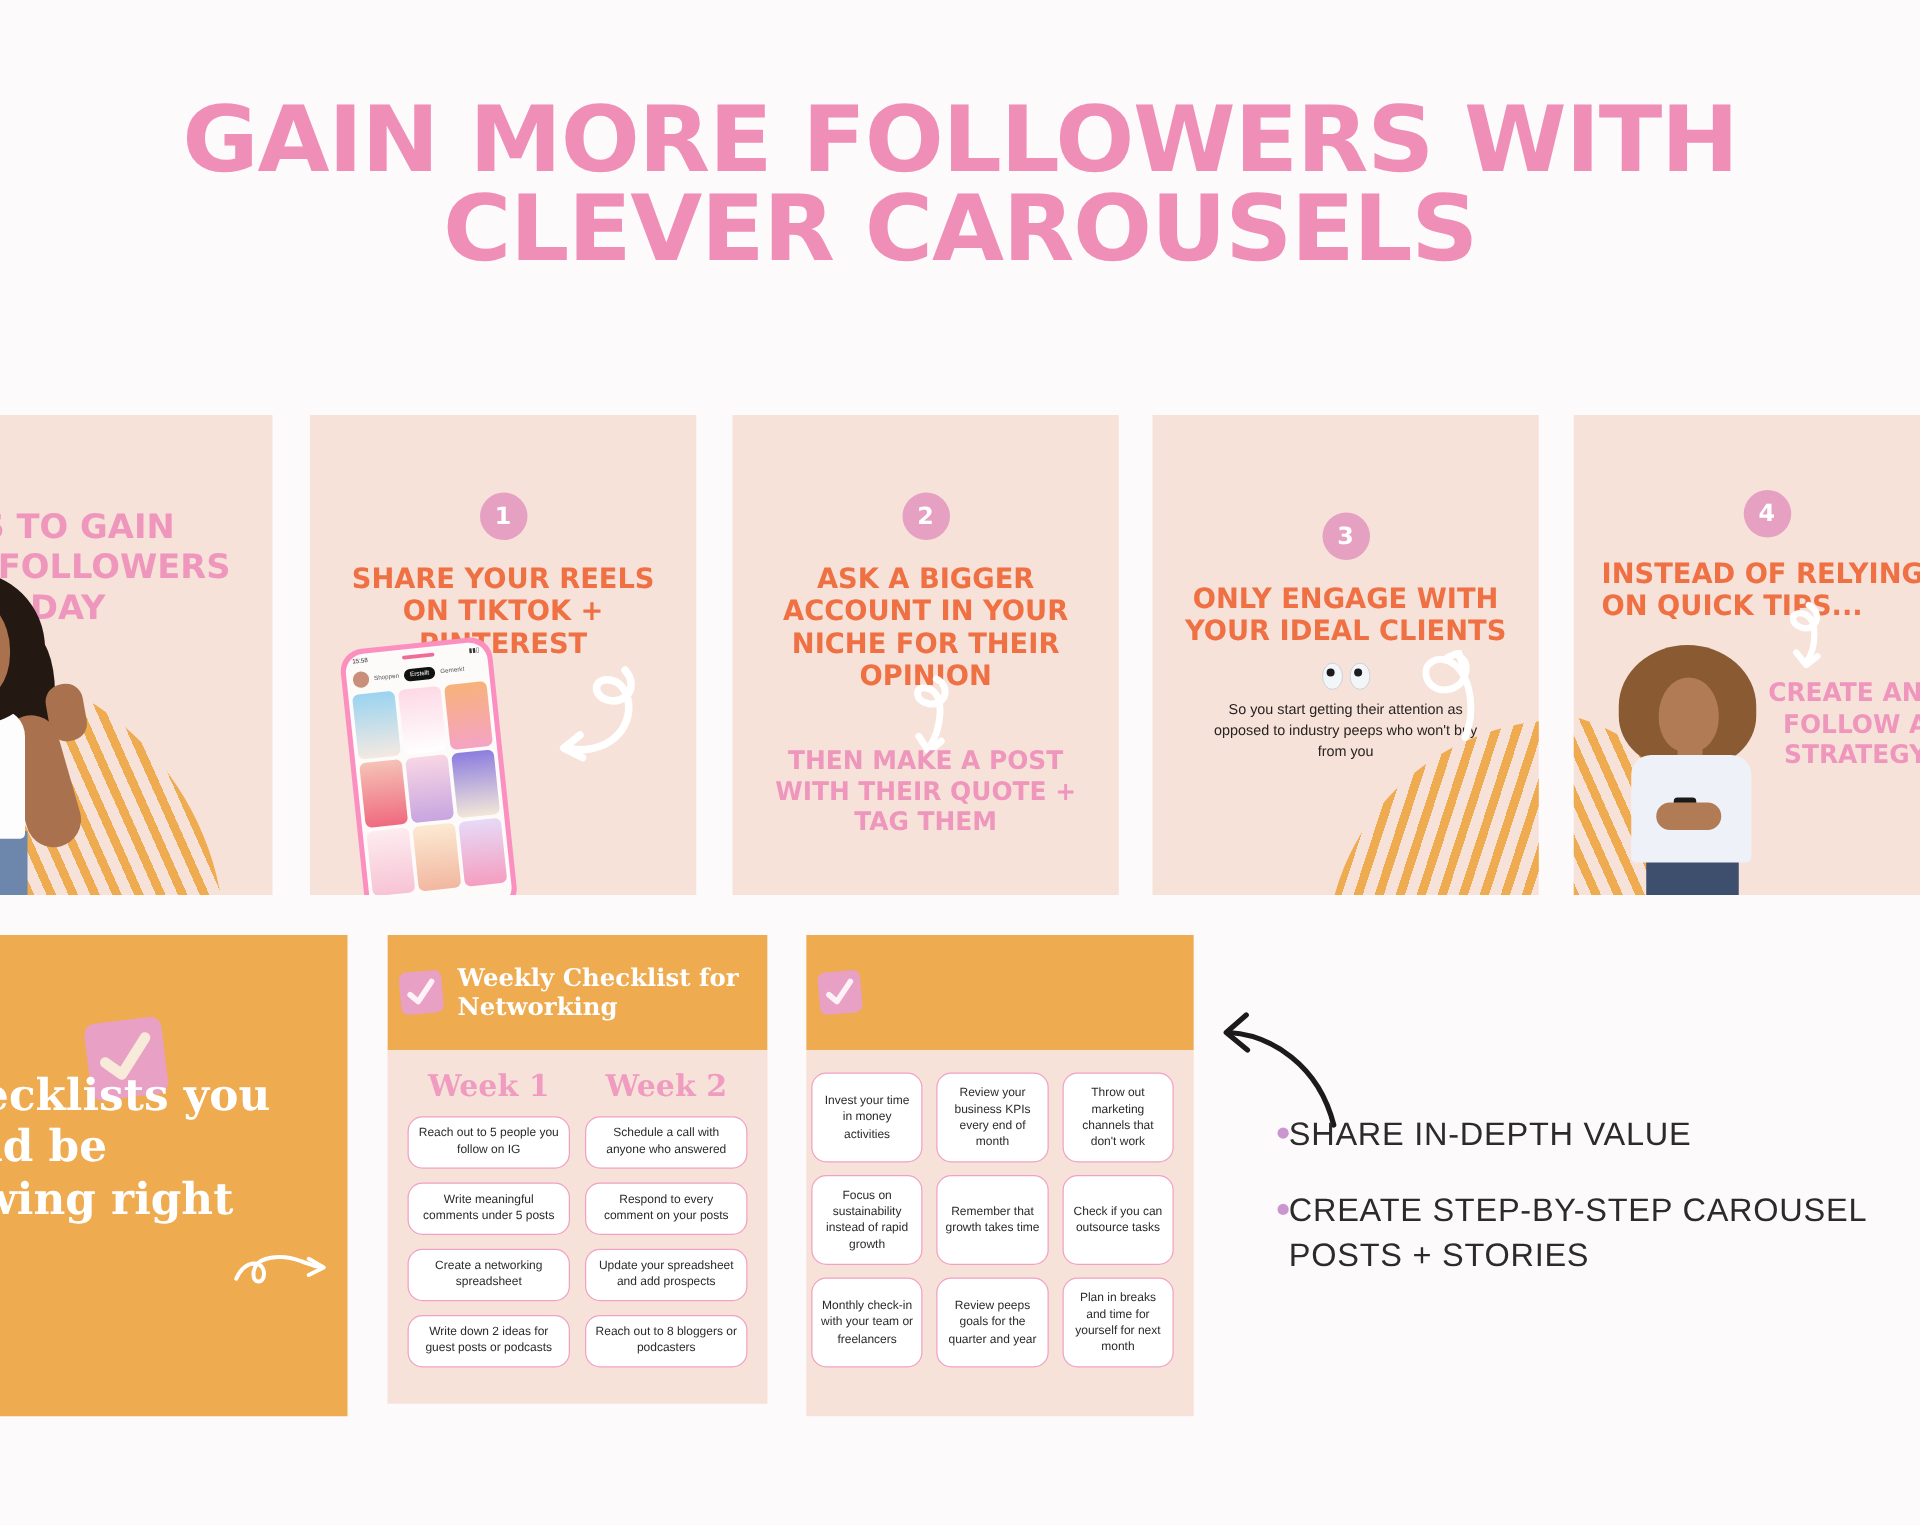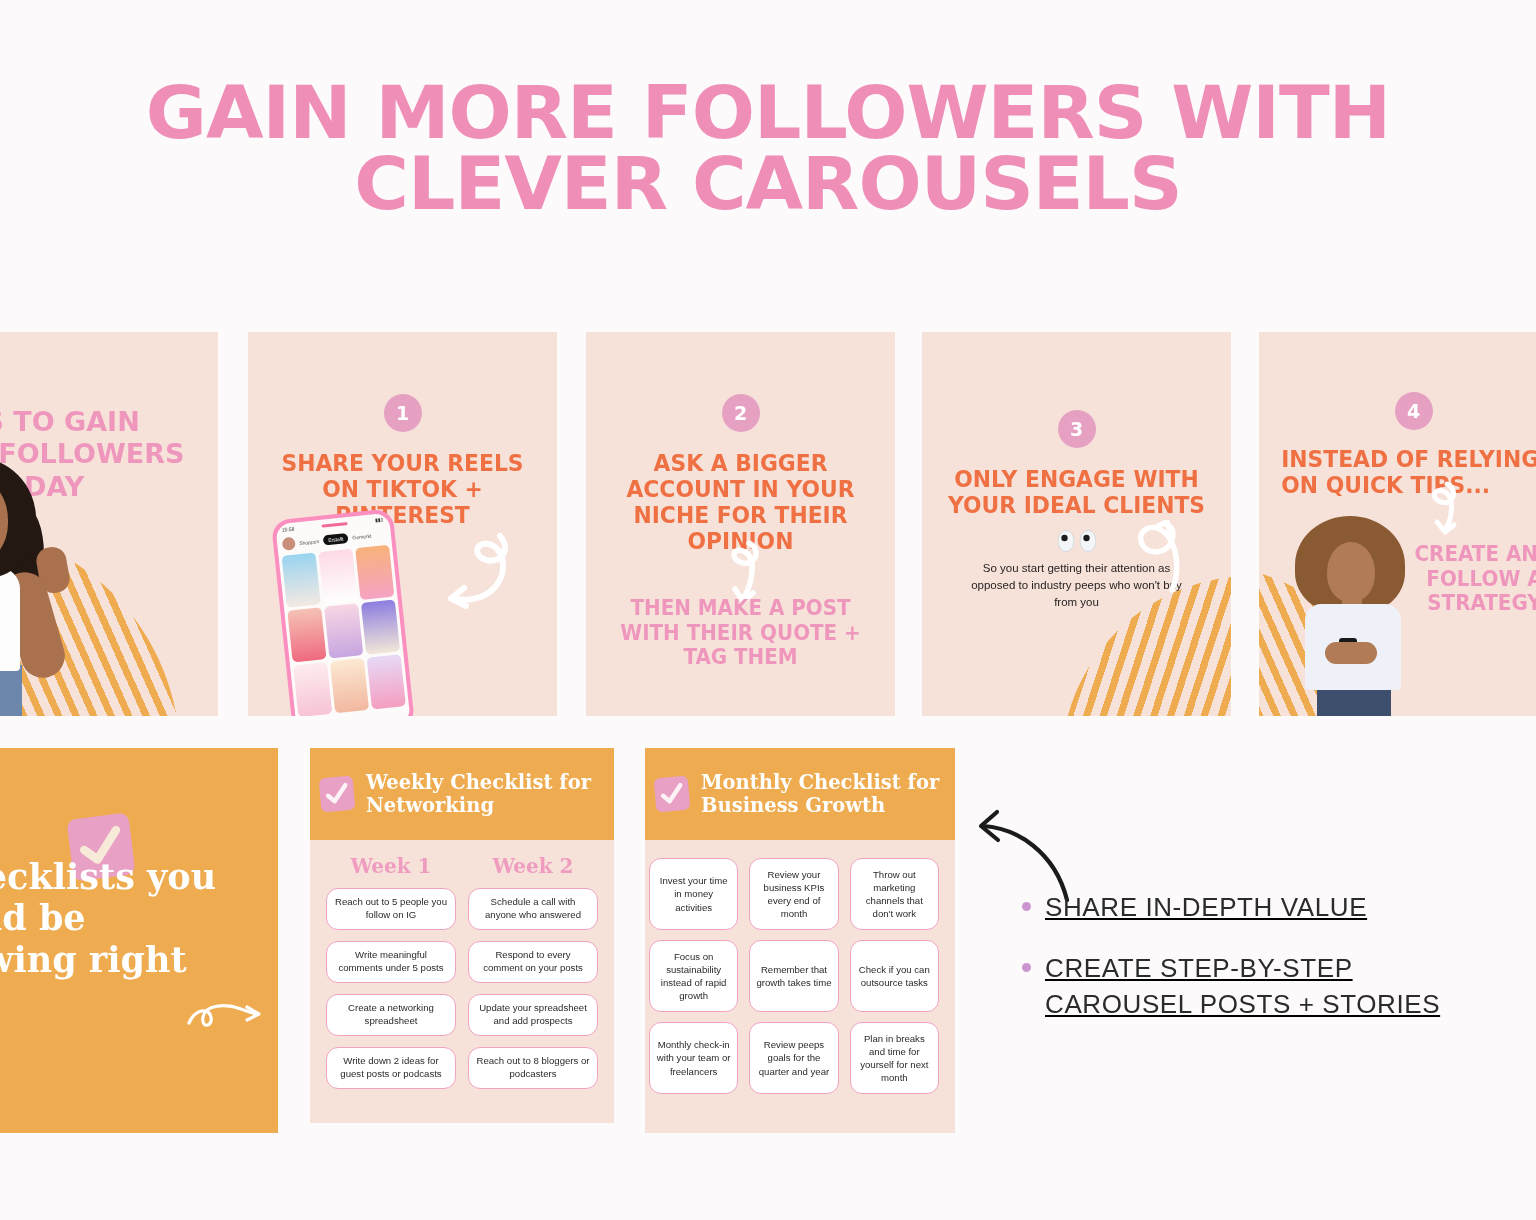--- a/index.html
+++ b/index.html
@@ -199,21 +199,21 @@
   .cl-title {
     font-family: "DejaVu Serif", serif;
     font-weight: 700; font-size: 19.5px; line-height: 1.2;
     color: #ffffff;
   }
   .cl-cols { display: flex; gap: 12px; padding: 14px 16px 0 16px; }
   .cl-col { flex: 1; }
   .cl-week {
     text-align: center;
     font-family: "DejaVu Serif", serif;
-    font-weight: 700; font-size: 20px;
+    font-weight: 700; font-size: 24px;
     color: #ef9cc0;
     margin-bottom: 10px;
   }
   .cl-item {
     background: #fff;
     border: 1.6px solid #f0a2c2;
     border-radius: 12px;
     min-height: 42px;
     margin-bottom: 11px;
     display: flex; align-items: center; justify-content: center;
@@ -233,21 +233,21 @@
     min-height: 72px;
     display: flex; align-items: center; justify-content: center;
     text-align: center;
     padding: 5px 5px;
     font-family: "Liberation Sans", sans-serif;
     font-size: 9.6px; line-height: 1.38; color: #2c2a28;
   }
 
   
   .bullets { position: absolute; left: 1022px; top: 890px; width: 480px; }
-  .bullet-row { display: flex; align-items: flex-start; gap: 14px; margin-bottom: 26px; text-decoration: underline; }
+  .bullet-row { display: flex; align-items: flex-start; margin-bottom: 26px; }
   .bullet-dot {
     width: 9px; height: 9px; border-radius: 50%; background: #cb96cf;
     margin-top: 12px; flex: 0 0 auto;
   }
   .bullet-text {
     font-family: "Liberation Sans", sans-serif;
     font-weight: 300;
     font-size: 26px; line-height: 1.36;
     letter-spacing: 0.6px;
     color: #2b2b2b;
@@ -411,21 +411,20 @@
     </div>
   </div>
 
   <div class="checklist b3">
     <div class="cl-head">
       <span class="cl-check">
         <svg width="24" height="22" viewBox="0 0 24 22">
           <path d="M3 12 L9 18 L21 3" fill="none" stroke="#fdf2f6" stroke-width="4.5" stroke-linecap="round" stroke-linejoin="round"></path>
         </svg>
       </span>
-      <span class="cl-title">Monthly Checklist for Business Growth</span>
     </div>
     <div class="cl-grid">
       <div class="cl-cell">Invest your time in money activities</div>
       <div class="cl-cell">Review your business KPIs every end of month</div>
       <div class="cl-cell">Throw out marketing channels that don't work</div>
       <div class="cl-cell">Focus on sustainability instead of rapid growth</div>
       <div class="cl-cell">Remember that growth takes time</div>
       <div class="cl-cell">Check if you can outsource tasks</div>
       <div class="cl-cell">Monthly check-in with your team or freelancers</div>
       <div class="cl-cell">Review peeps goals for the quarter and year</div>

